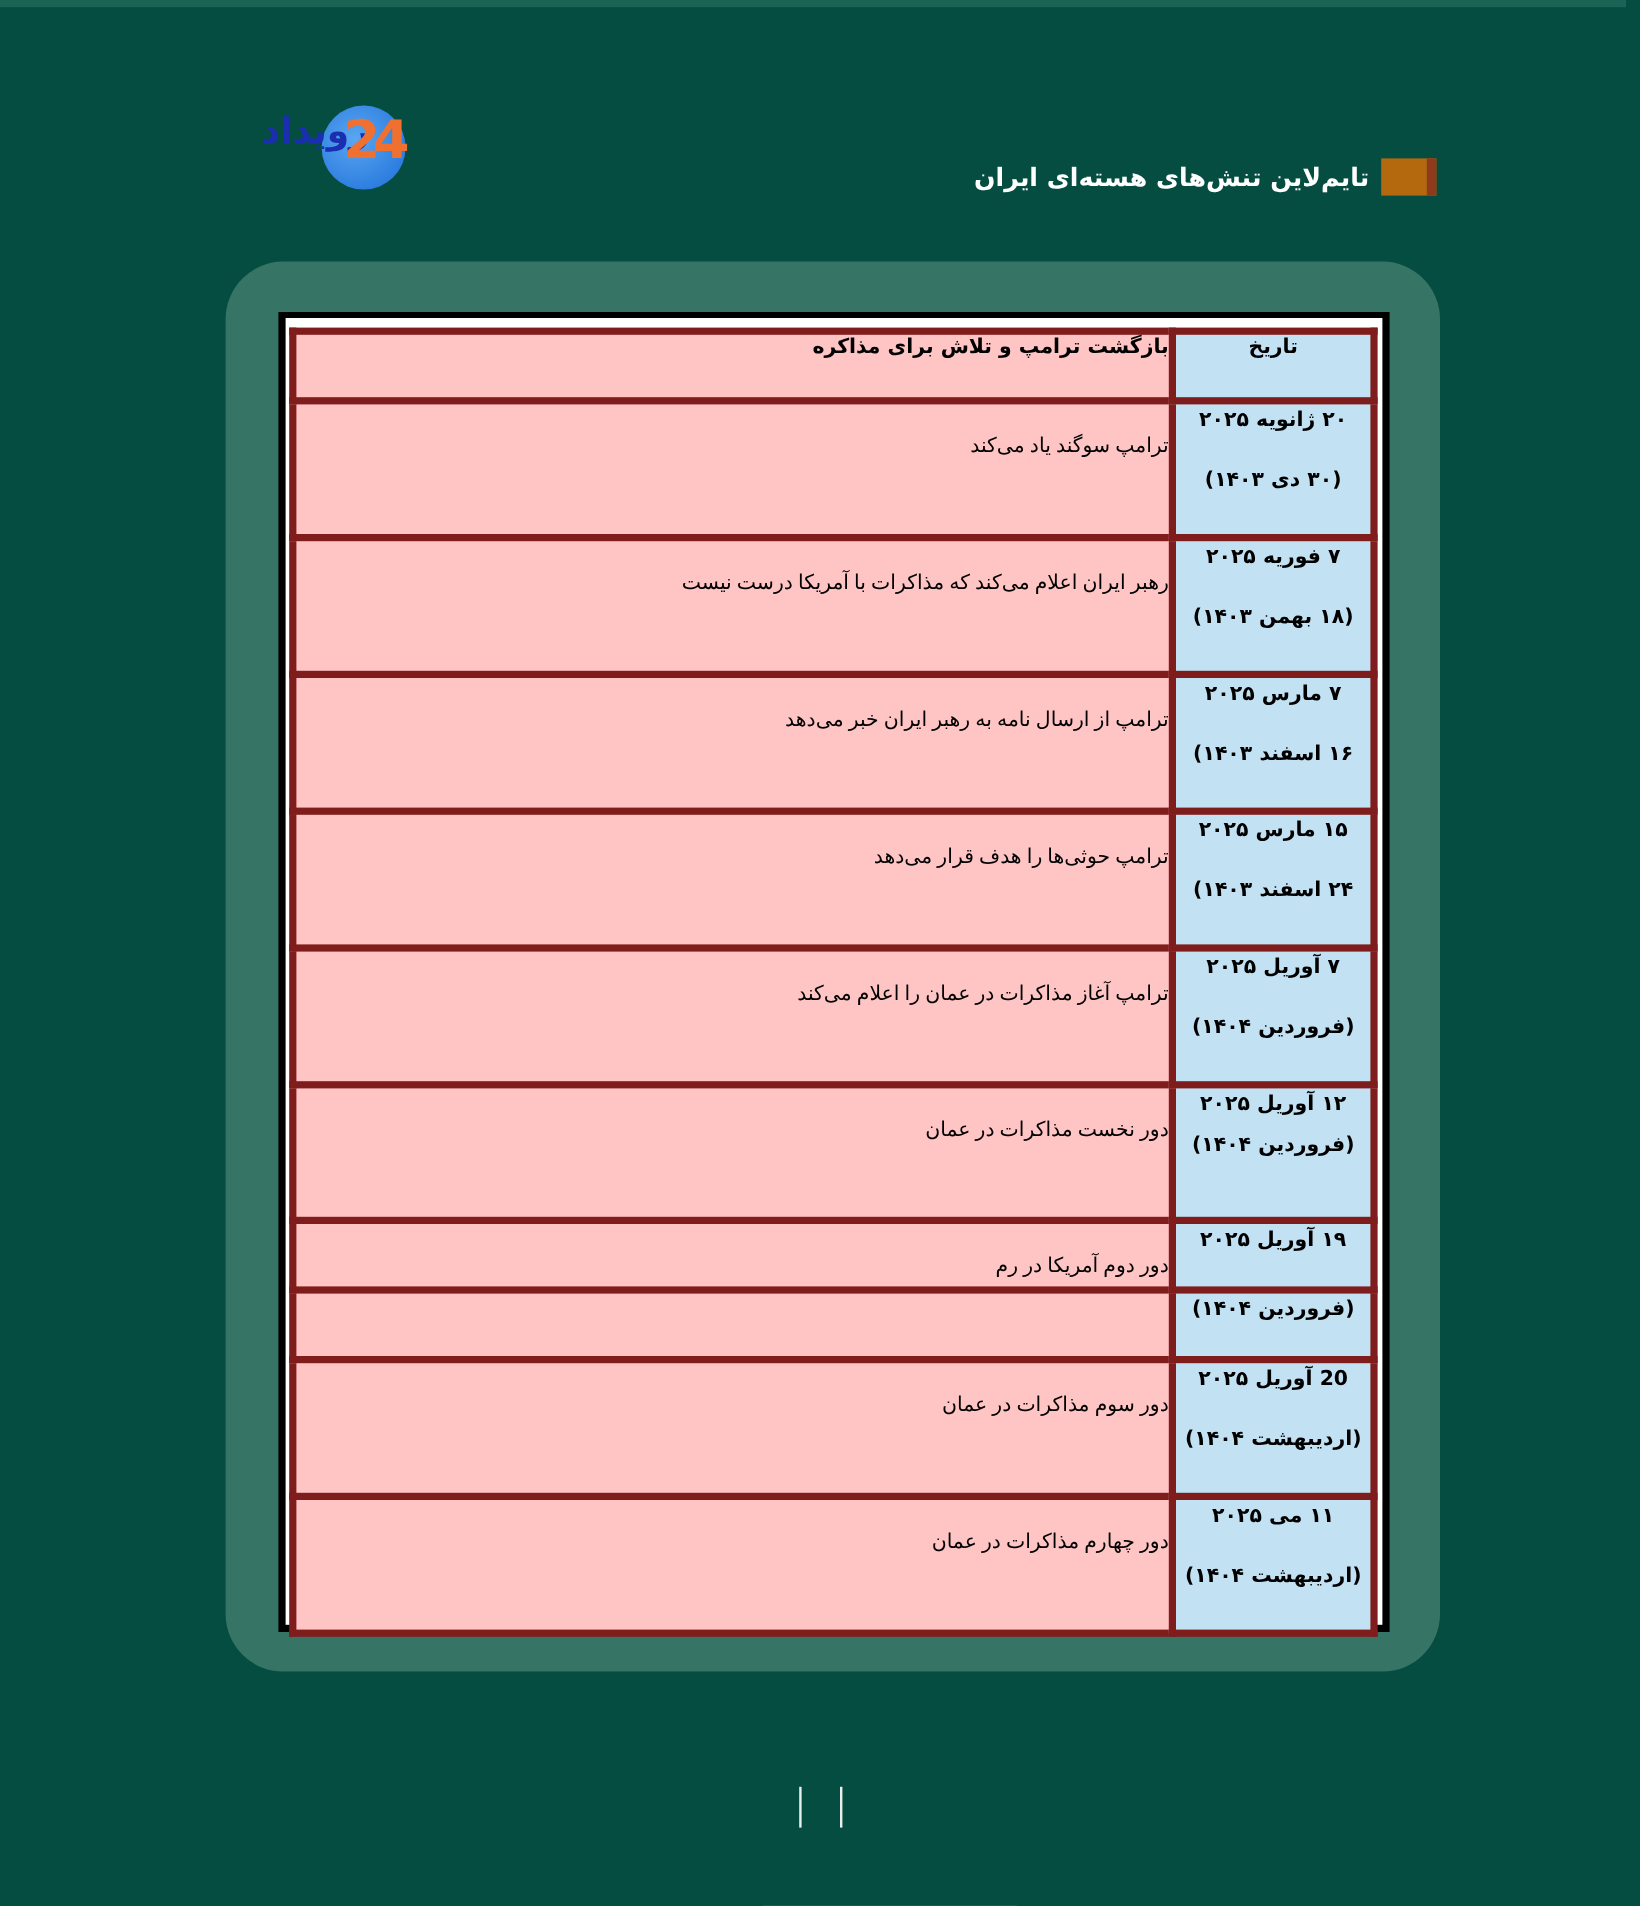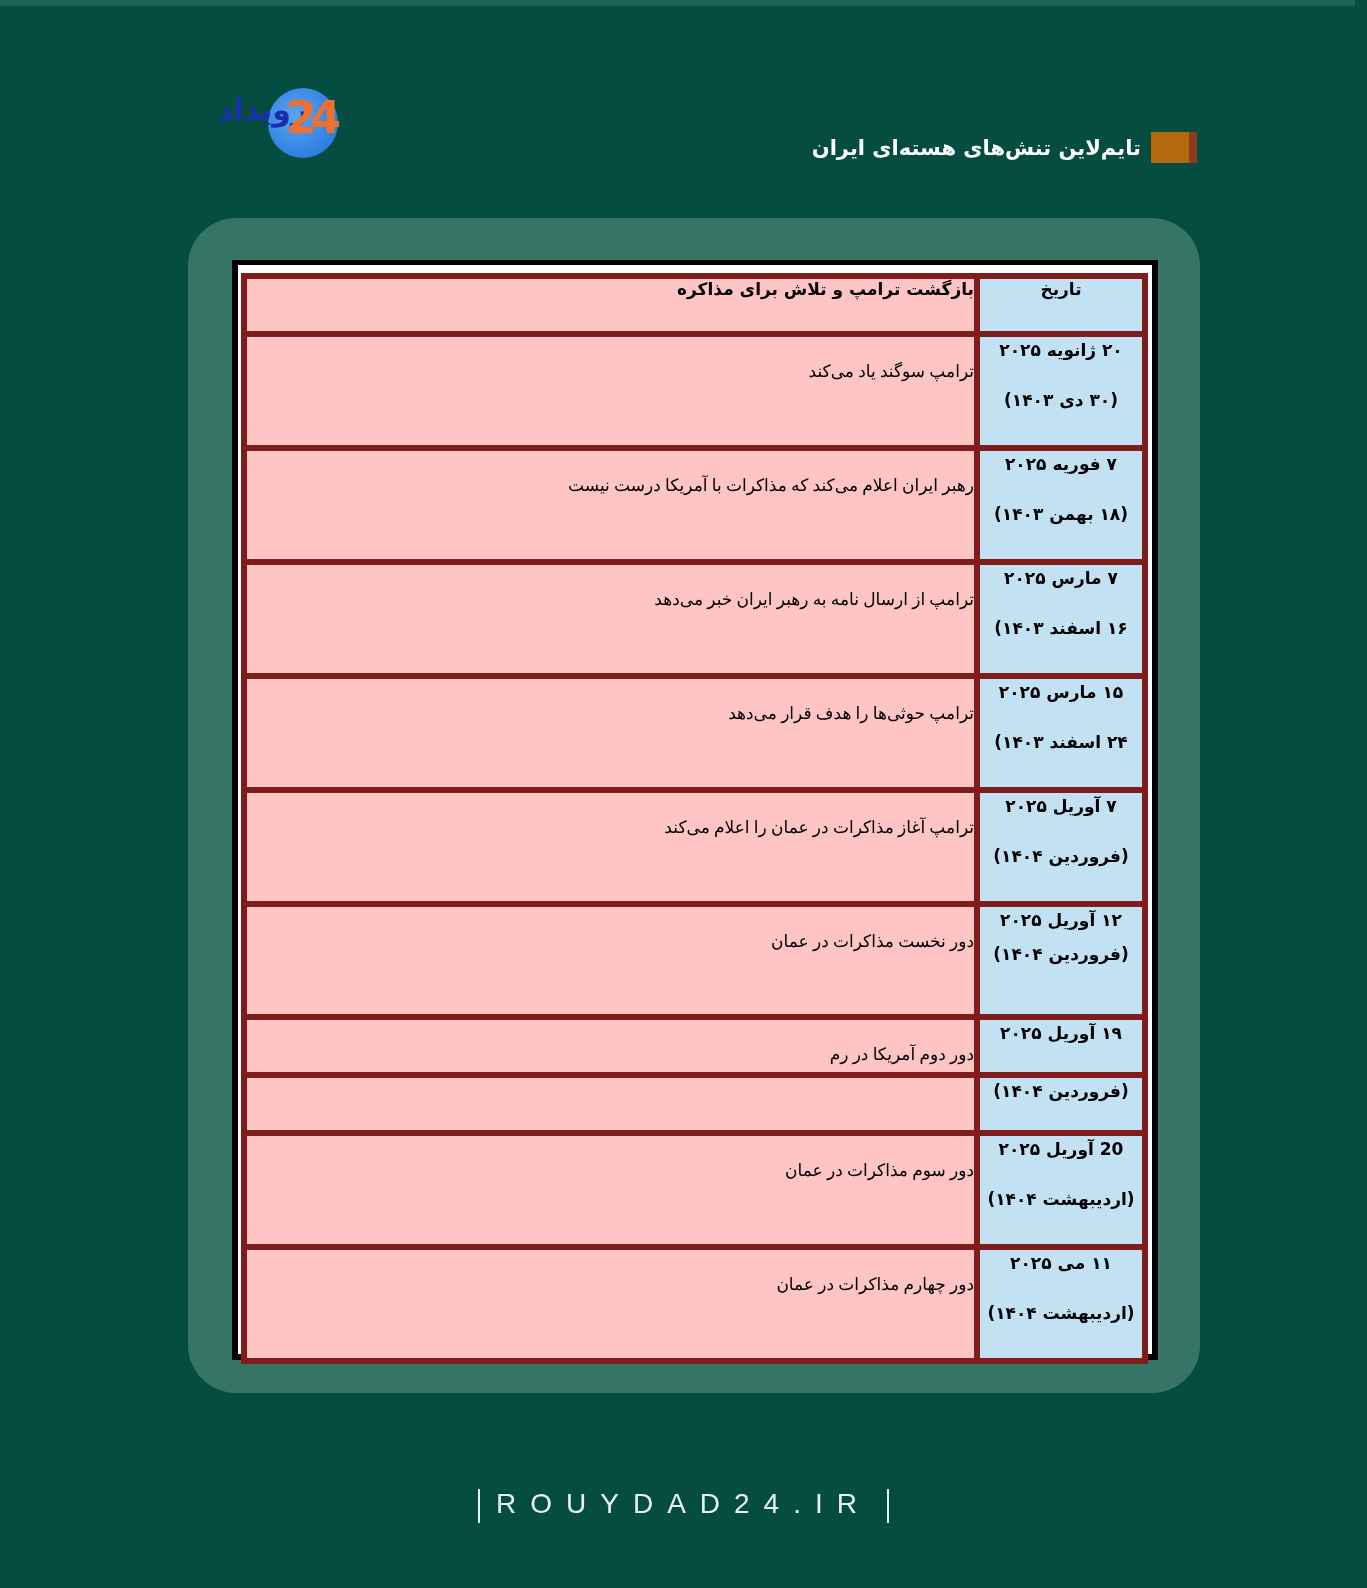--- a/index.html
+++ b/index.html
@@ -169,14 +169,14 @@
         <td class="c-event">
               <span class="event-text">دور چهارم مذاکرات در عمان</span>
             </td>
       </tr>
     </tbody>
       </table>
   </div>
 </div>
 
 <div class="footer">
-  <span class="bar"></span><span>ROUYDAD24.IR</span><span class="bar"></span>
+  <span class="bar"></span><span class="bar"></span>
 </div>
 
 </body></html>

